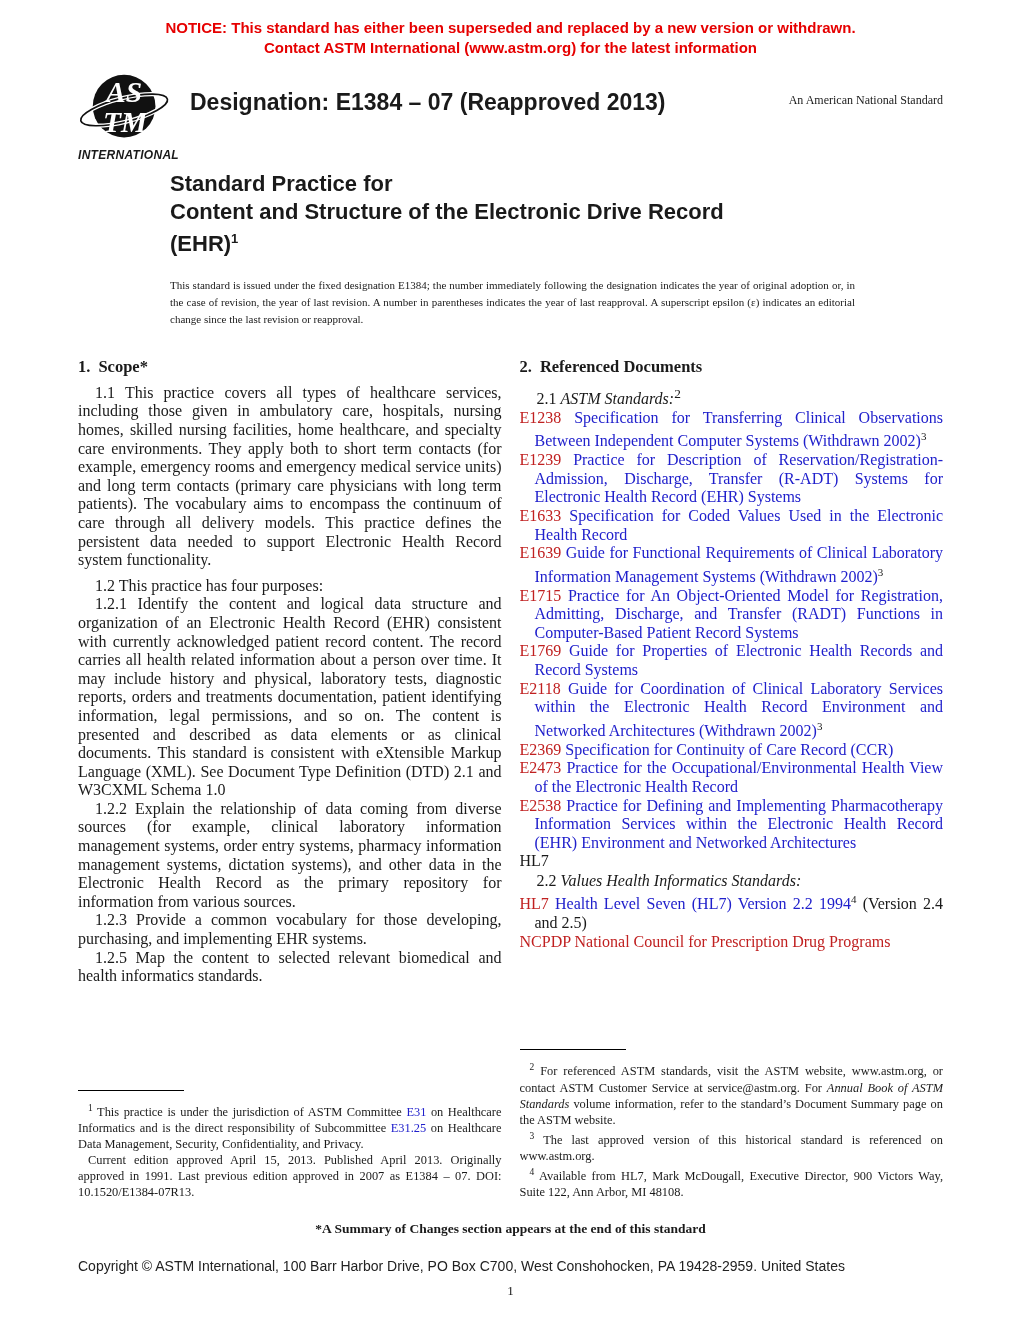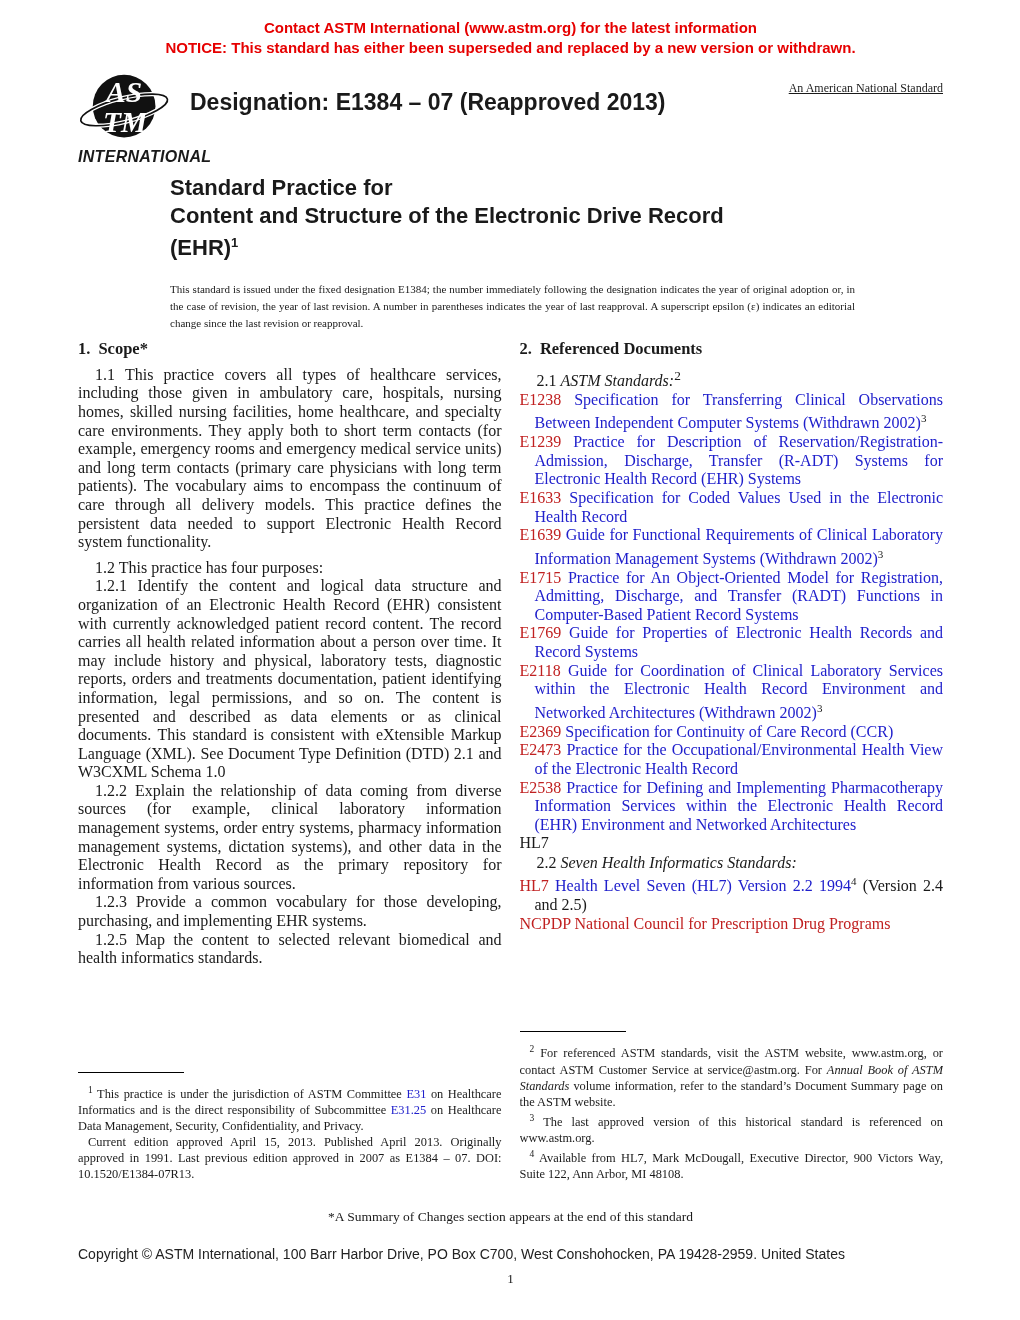--- a/index.html
+++ b/index.html
@@ -21,73 +21,73 @@
     font-weight:bold;
     font-size:15px;line-height:20px;
     margin-bottom:13px;
   }
   
   .header-row{display:flex;align-items:flex-start;margin-bottom:8px;}
   .logo-wrap{width:100px;flex:0 0 auto;text-align:left;}
   .logo-intl{
     font-family:"Liberation Sans", sans-serif;
     font-weight:bold;font-style:italic;
-    font-size:16px;letter-spacing:.3px;margin-top:-3px;
+    font-size:12px;letter-spacing:.3px;margin-top:-3px;
   }
   .designation{
     margin-left:12px;margin-top:18px;
     font-family:Liberation Sans, sans-serif;
     font-weight:bold;font-size:23px;
   }
-  .ans{margin-left:auto;margin-top:10px;font-size:12px;text-decoration:underline;}
+  .ans{margin-left:auto;margin-top:22px;font-size:12px;}
   
   .title-block{
     margin:8px 0 0 92px;
     font-family:"Liberation Sans", sans-serif;
     font-weight:bold;font-size:22px;line-height:27.5px;
   }
   .title-block sup{font-size:13px;}
   
   .intro{
     margin:19px 88px 0 92px;
     font-size:11px;line-height:17px;text-align:justify;
   }
   
-  .columns{margin-top:6px;display:flex;gap:18px;height:844px;}
+  .columns{margin-top:28px;display:flex;gap:18px;height:844px;}
   .col{flex:1 1 0;display:flex;flex-direction:column;justify-content:space-between;overflow:hidden;}
   .sec-heading{margin:1px 0 7px 0;font-size:16.5px;font-weight:bold;}
   .sec-num{margin-right:8px;}
   .body-p{margin:0;text-indent:17px;font-size:16px;line-height:18.6px;text-align:justify;}
   .gap-before{margin-top:7px;}
   .sub-heading{margin:0;text-indent:17px;font-size:16px;line-height:19.5px;}
   .ref-list{margin:0;}
   .ref-entry{padding-left:15px;text-indent:-15px;font-size:16px;line-height:18.6px;text-align:justify;}
   .ref-code{color:var(--code-red,#c02020);}
   .ref-title{color:var(--link-blue,#2020cc);}
   .ref-sup{font-size:11px;color:#1a1a1a;}
   .ncpdp .ref-title{color:var(--code-red,#c02020);}
   .hl7-standalone{font-size:16px;line-height:18.6px;margin:0;}
   .link{color:var(--link-blue,#2020cc);}
   
   .fn-rule{width:106px;border-top:1.3px solid #000;margin-bottom:9px;}
   .fn{margin:0;font-size:12.4px;line-height:16px;text-align:justify;text-indent:10px;}
   .fn sup{font-size:9.5px;}
   
-  .summary-line{margin-top:27px;text-align:center;font-weight:normal;font-size:13.5px;}
+  .summary-line{margin-top:21px;text-align:center;font-weight:bold;font-size:13.5px;}
   .copyright{margin-top:21px;font-family:"Liberation Sans", sans-serif;font-size:14px;color:#222;}
   .page-number{margin-top:9px;text-align:center;font-size:13px;}
 </style>
 </head>
 <body>
 
 <div class="page">
 
   <div class="notice">
+    <div>NOTICE: This standard has either been superseded and replaced by a new version or withdrawn.</div>
     <div>Contact ASTM International (www.astm.org) for the latest information</div>
-    <div>NOTICE: This standard has either been superseded and replaced by a new version or withdrawn.</div>
   </div>
 
   <div class="header-row">
     <div class="logo-wrap">
       <svg width="96" height="76" viewBox="0 0 100 80">
         <circle cx="48" cy="37" r="33" fill="#111"></circle>
         <ellipse cx="48" cy="41" rx="47" ry="12.5" fill="none" stroke="#ffffff" stroke-width="4.5" transform="rotate(-14 48 41)"></ellipse>
         <ellipse cx="48" cy="41" rx="47" ry="12.5" fill="none" stroke="#111" stroke-width="1.8" transform="rotate(-14 48 41)"></ellipse>
         <text x="48" y="33" text-anchor="middle" fill="#fff" font-family="Liberation Serif, serif" font-style="italic" font-weight="bold" font-size="31">AS</text>
         <text x="49" y="64" text-anchor="middle" fill="#fff" font-family="Liberation Serif, serif" font-style="italic" font-weight="bold" font-size="31">TM</text>
@@ -142,21 +142,21 @@
             <div class="ref-entry"><span class="ref-code">E1639</span> <span class="ref-title">Guide for Functional Requirements of Clinical Laboratory Information Management Systems (Withdrawn 2002)</span><sup class="ref-sup">3</sup></div>
             <div class="ref-entry"><span class="ref-code">E1715</span> <span class="ref-title">Practice for An Object-Oriented Model for Registration, Admitting, Discharge, and Transfer (RADT) Functions in Computer-Based Patient Record Systems</span></div>
             <div class="ref-entry"><span class="ref-code">E1769</span> <span class="ref-title">Guide for Properties of Electronic Health Records and Record Systems</span></div>
             <div class="ref-entry"><span class="ref-code">E2118</span> <span class="ref-title">Guide for Coordination of Clinical Laboratory Services within the Electronic Health Record Environment and Networked Architectures (Withdrawn 2002)</span><sup class="ref-sup">3</sup></div>
             <div class="ref-entry"><span class="ref-code">E2369</span> <span class="ref-title">Specification for Continuity of Care Record (CCR)</span></div>
             <div class="ref-entry"><span class="ref-code">E2473</span> <span class="ref-title">Practice for the Occupational/Environmental Health View of the Electronic Health Record</span></div>
             <div class="ref-entry"><span class="ref-code">E2538</span> <span class="ref-title">Practice for Defining and Implementing Pharmacotherapy Information Services within the Electronic Health Record (EHR) Environment and Networked Architectures</span></div>
           </div>
         <p class="hl7-standalone">HL7</p>
         <p class="sub-heading gap-before"><span>2.2</span>
-          <i>Seven Health Informatics Standards:</i></p>
+          <i>Values Health Informatics Standards:</i></p>
         <div class="ref-entry"><span class="ref-code">HL7</span>
           <span class="ref-title">Health Level Seven (HL7) Version 2.2 1994</span><sup class="ref-sup">4</sup>
           <span>(Version 2.4 and 2.5)</span></div>
         <div class="ref-entry ncpdp"><span class="ref-code">NCPDP</span>
           <span class="ref-title">National Council for Prescription Drug Programs</span></div>
       </div>
       <div class="footnote-block">
         <div class="fn-rule"></div>
         <p class="fn"><sup>2</sup>
           <span>For referenced ASTM standards, visit the ASTM website, www.astm.org, or contact ASTM Customer Service at service@astm.org. For</span>

